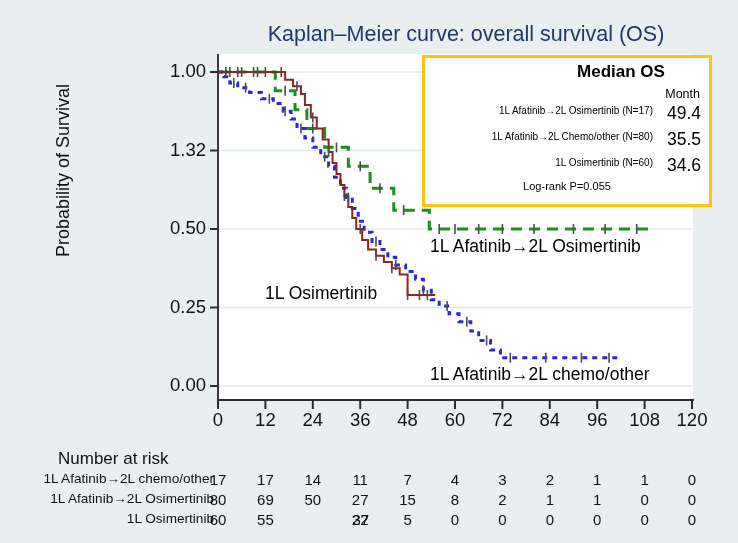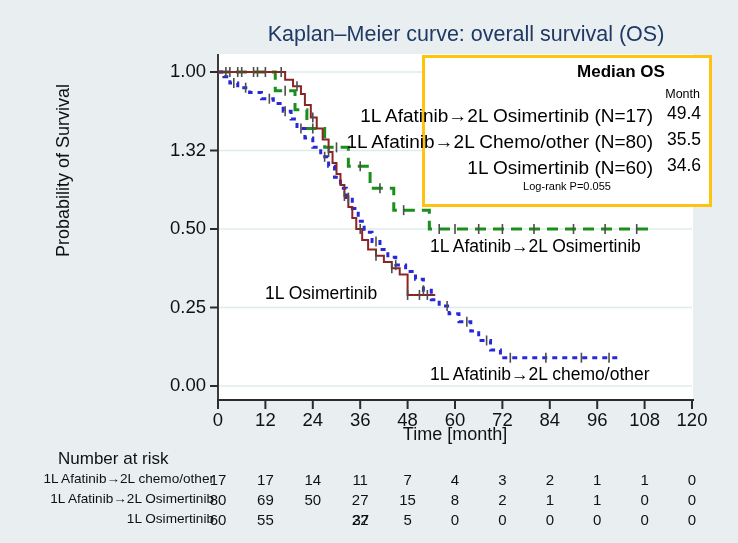--- a/index.html
+++ b/index.html
@@ -99,21 +99,21 @@
   .legend-row {
     position: absolute;
     left: 0;
     width: 100%;
     height: 24px;
   }
   .legend-row .lr-name {
     position: absolute;
     right: 56px;
     top: 0;
-    font-size: 19px;
+    font-size: 10px;
     color: #000;
     white-space: nowrap;
     text-align: right;
   }
   .legend-row .lr-val {
     position: absolute;
     right: 8px;
     top: -2px;
     font-size: 17.5px;
     color: #000;
@@ -242,21 +242,20 @@
       <line x1="344.4" y1="191.03" x2="344.4" y2="201.03" stroke="#4d4d4d" stroke-width="1.6"></line>
       <line x1="360.2" y1="224" x2="360.2" y2="234" stroke="#4d4d4d" stroke-width="1.6"></line>
       <line x1="376" y1="250.69" x2="376" y2="260.69" stroke="#4d4d4d" stroke-width="1.6"></line>
       <line x1="391.79999999999995" y1="263.25" x2="391.79999999999995" y2="273.25" stroke="#4d4d4d" stroke-width="1.6"></line>
       <line x1="407.6" y1="289.94" x2="407.6" y2="299.94" stroke="#4d4d4d" stroke-width="1.6"></line>
       <line x1="419.45" y1="289.94" x2="419.45" y2="299.94" stroke="#4d4d4d" stroke-width="1.6"></line>
       <line x1="427.35" y1="289.94" x2="427.35" y2="299.94" stroke="#4d4d4d" stroke-width="1.6"></line>
     </svg>
 
   <div class="ylabel">Probability of Survival</div>
-  <div class="xaxis-label">Time [month]</div>
 
   <div id="ytick-layer">
       <div class="tick-text" style="left: 142px; width: 64px; text-align: right; top: 60px;">1.00</div>
       <div class="tick-text" style="left: 142px; width: 64px; text-align: right; top: 138.5px;">1.32</div>
       <div class="tick-text" style="left: 142px; width: 64px; text-align: right; top: 217px;">0.50</div>
       <div class="tick-text" style="left: 142px; width: 64px; text-align: right; top: 295.5px;">0.25</div>
       <div class="tick-text" style="left: 142px; width: 64px; text-align: right; top: 374px;">0.00</div>
     </div>
   <div id="xtick-layer">
       <div class="tick-text xtick" style="width: 46px; left: 195px; top: 409px;">0</div>

